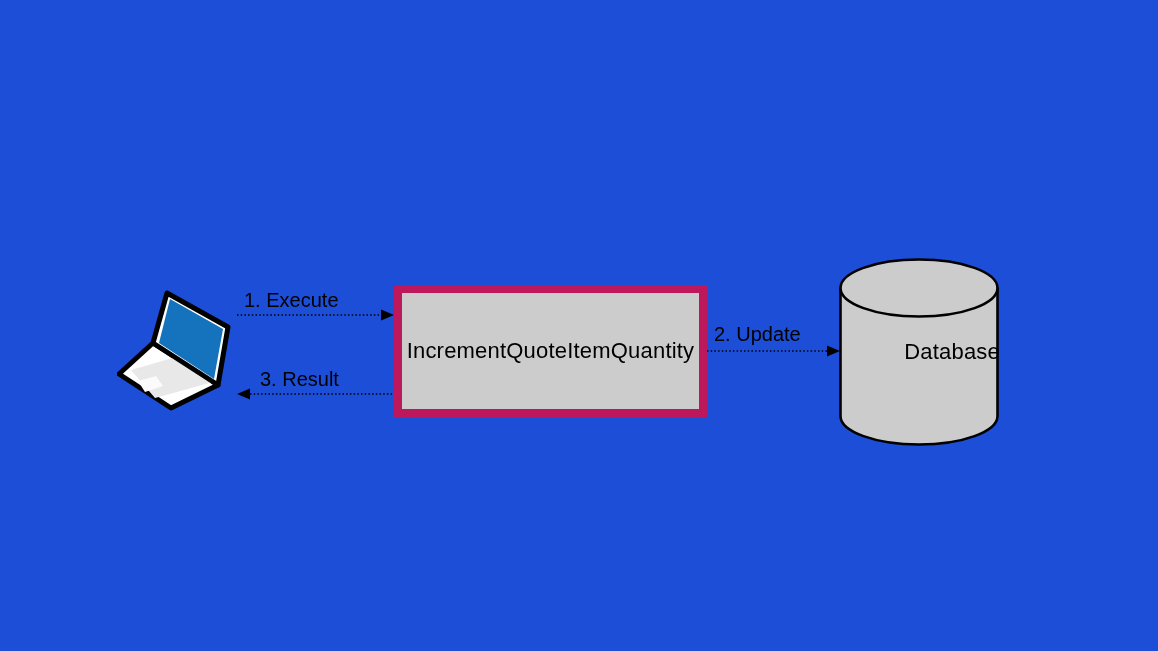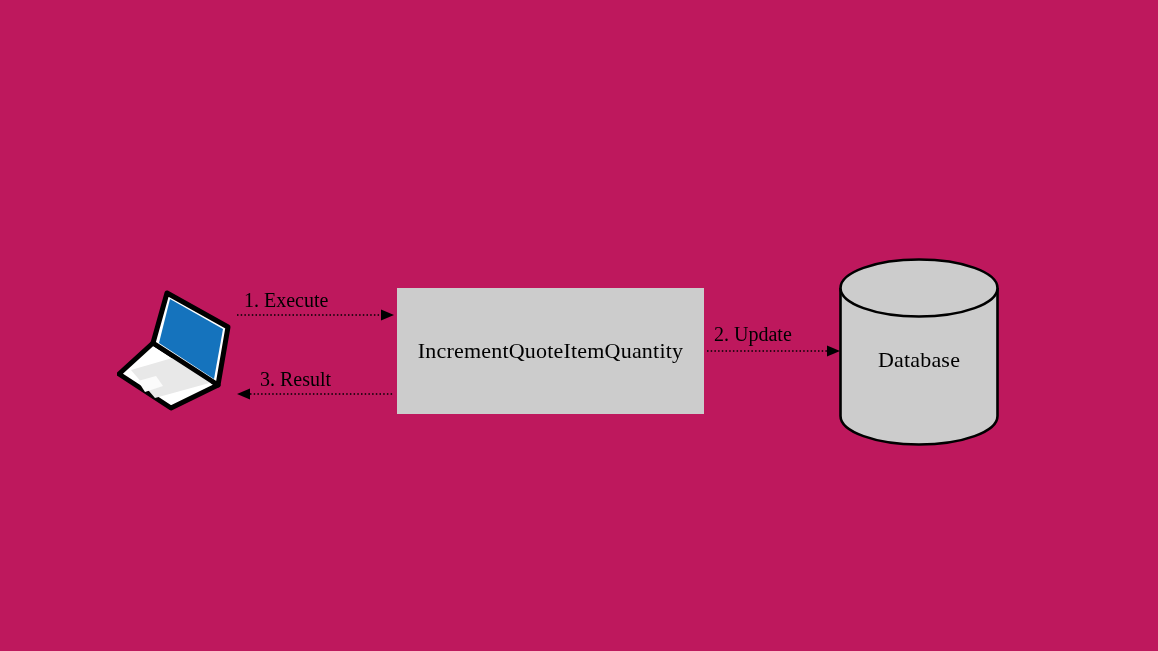--- a/index.html
+++ b/index.html
@@ -6,52 +6,51 @@
   html, body {
     margin: 0;
     padding: 0;
     background: #ffffff;
     font-family: "Liberation Sans", sans-serif;
   }
   .canvas {
     position: relative;
     width: 1158px;
     height: 651px;
-    background: #be185d;
+    background: #1d4ed8;
     overflow: hidden;
-    font-family: Liberation Serif, serif;
   }
   .abs { position: absolute; }
 
   
   .service-box {
     left: 394px;
     top: 285px;
     width: 313px;
     height: 132px;
     box-sizing: border-box;
     background: #cccccc;
-    border: 3px solid #be185d;
+    border: 8px solid #be185d;
     display: flex;
     align-items: center;
     justify-content: center;
   }
   .node-label {
     font-size: 22px;
     color: #000000;
     white-space: nowrap;
     letter-spacing: 0.2px;
   }
 
   
   .db-label {
     left: 838px;
-    top: 347px;
+    top: 339px;
     width: 162px;
-    text-align: center;
+    text-align: right;
   }
 
   
   .edge-label {
     font-size: 20px;
     color: #000000;
     white-space: nowrap;
     line-height: 20px;
   }
   .lbl-execute { left: 244px; top: 290px; }

